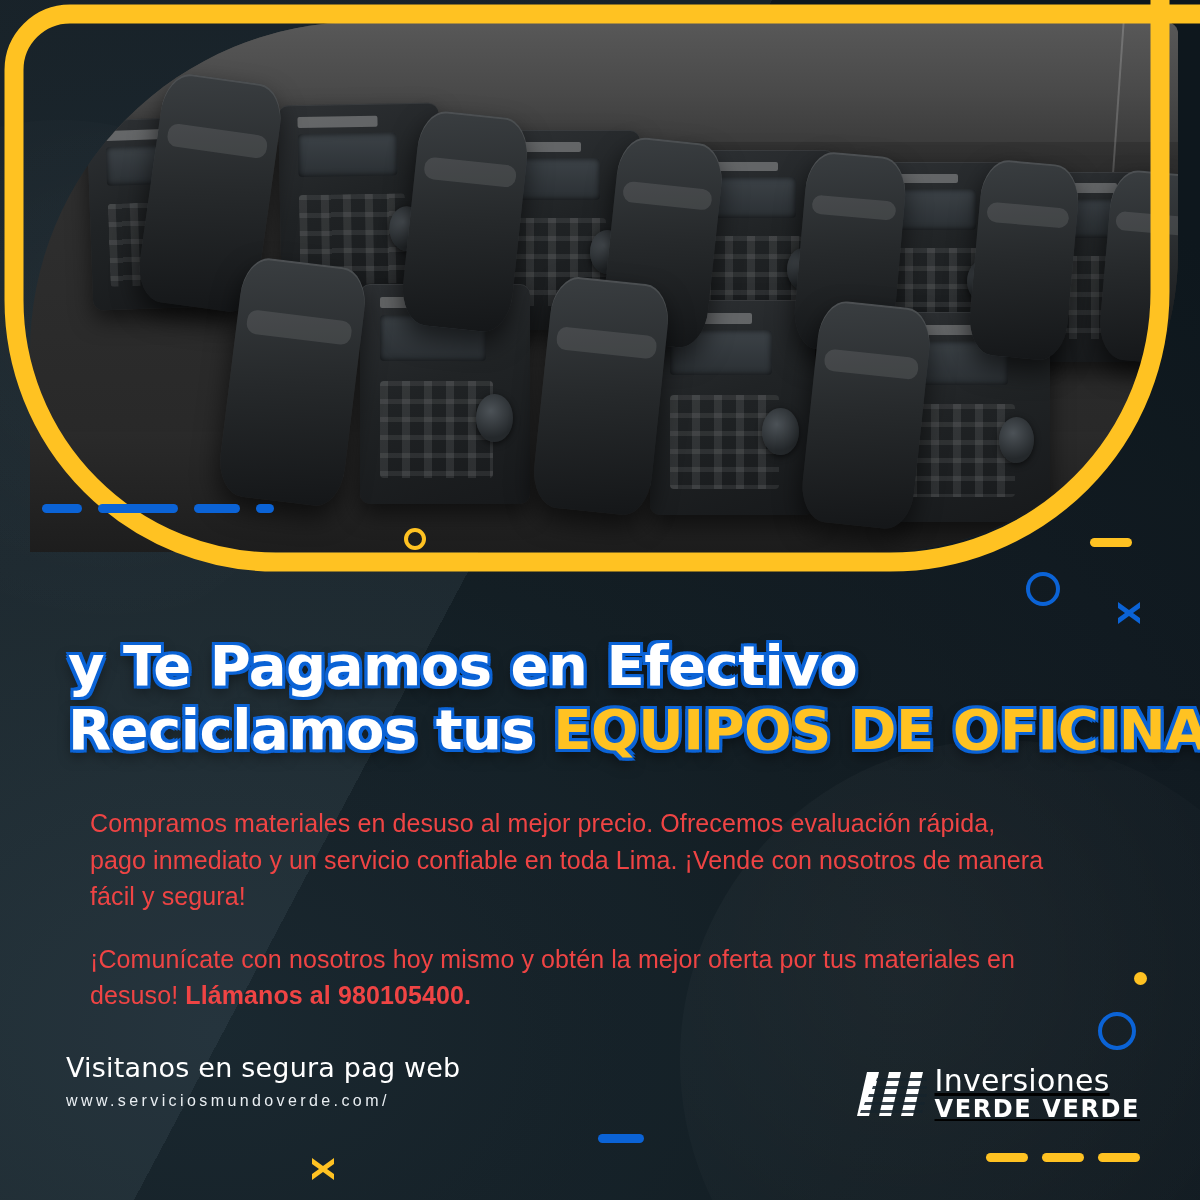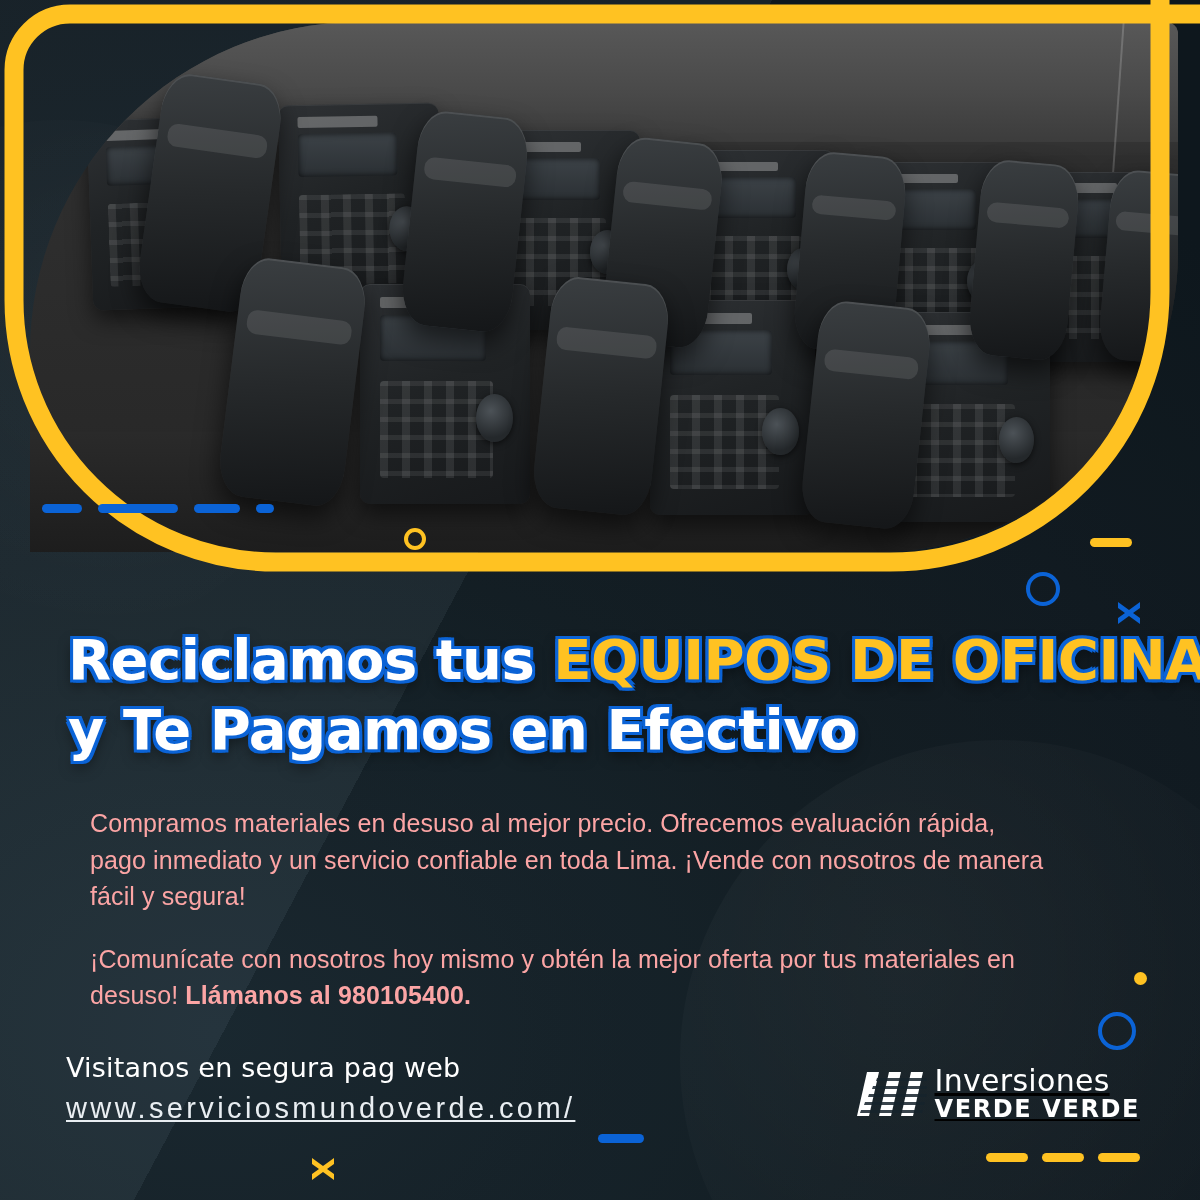--- a/index.html
+++ b/index.html
@@ -213,21 +213,21 @@
   .headline .line2 {
     margin-top: 6px;
   }
 
   
   .body-copy {
     position: absolute;
     left: 90px;
     top: 805px;
     width: 960px;
-    color: #fca5a5;
+    color: #ef4444;
     font-size: 25px;
     line-height: 1.46;
     font-family: "Liberation Sans", sans-serif;
     font-weight: 400;
     letter-spacing: .1px;
   }
   .body-copy p { margin: 0 0 26px 0; }
   .body-copy p:last-child { margin-bottom: 16px; }
   .body-copy b { font-weight: 700; }
 
@@ -240,24 +240,23 @@
     font-size: 27px;
     font-family: "DejaVu Sans", sans-serif;
     font-weight: 400;
     letter-spacing: .2px;
   }
   .web-url {
     position: absolute;
     left: 66px;
     top: 1092px;
     color: #e9eef2;
-    font-size: 29px;
+    font-size: 16px;
     letter-spacing: 3.4px;
     font-family: "Liberation Sans", sans-serif;
-    text-decoration: underline;
   }
 
   .logo {
     position: absolute;
     right: 60px;
     bottom: 78px;
     display: flex;
     align-items: center;
     gap: 8px;
     text-decoration: underline;
@@ -398,22 +397,22 @@
   <div class="dot-solid" style="left:1134px; top:972px; width:13px; height:13px; background:#ffc222;"></div>
 
   <svg class="xshape" style="left:1112px; top:596px;" viewBox="0 0 34 34">
     <path d="M6 6 L17 14 L28 6 L28 12 L21 17 L28 22 L28 28 L17 20 L6 28 L6 22 L13 17 L6 12 Z" fill="#0b63d6"></path>
   </svg>
   <svg class="xshape" style="left:306px; top:1152px;" viewBox="0 0 34 34">
     <path d="M6 6 L17 14 L28 6 L28 12 L21 17 L28 22 L28 28 L17 20 L6 28 L6 22 L13 17 L6 12 Z" fill="#ffc222"></path>
   </svg>
 
   <div class="headline">
+    <div class="line line2">y  Te Pagamos en Efectivo</div>
     <div class="line line1"><span>Reciclamos tus </span><span class="hl-yellow">EQUIPOS DE OFICINA</span></div>
-    <div class="line line2">y  Te Pagamos en Efectivo</div>
   </div>
 
   <div class="body-copy">
     <p>Compramos materiales en desuso al mejor precio. Ofrecemos evaluación rápida, pago inmediato y un servicio confiable en toda Lima. ¡Vende con nosotros de manera fácil y segura!</p>
     <p><span>¡Comunícate con nosotros hoy mismo y obtén la mejor oferta por tus materiales en desuso! </span><b>Llámanos al 980105400.</b></p>
   </div>
 
   <div class="web-label">Visitanos en segura pag web</div>
   <div class="web-url">www.serviciosmundoverde.com/</div>
 

